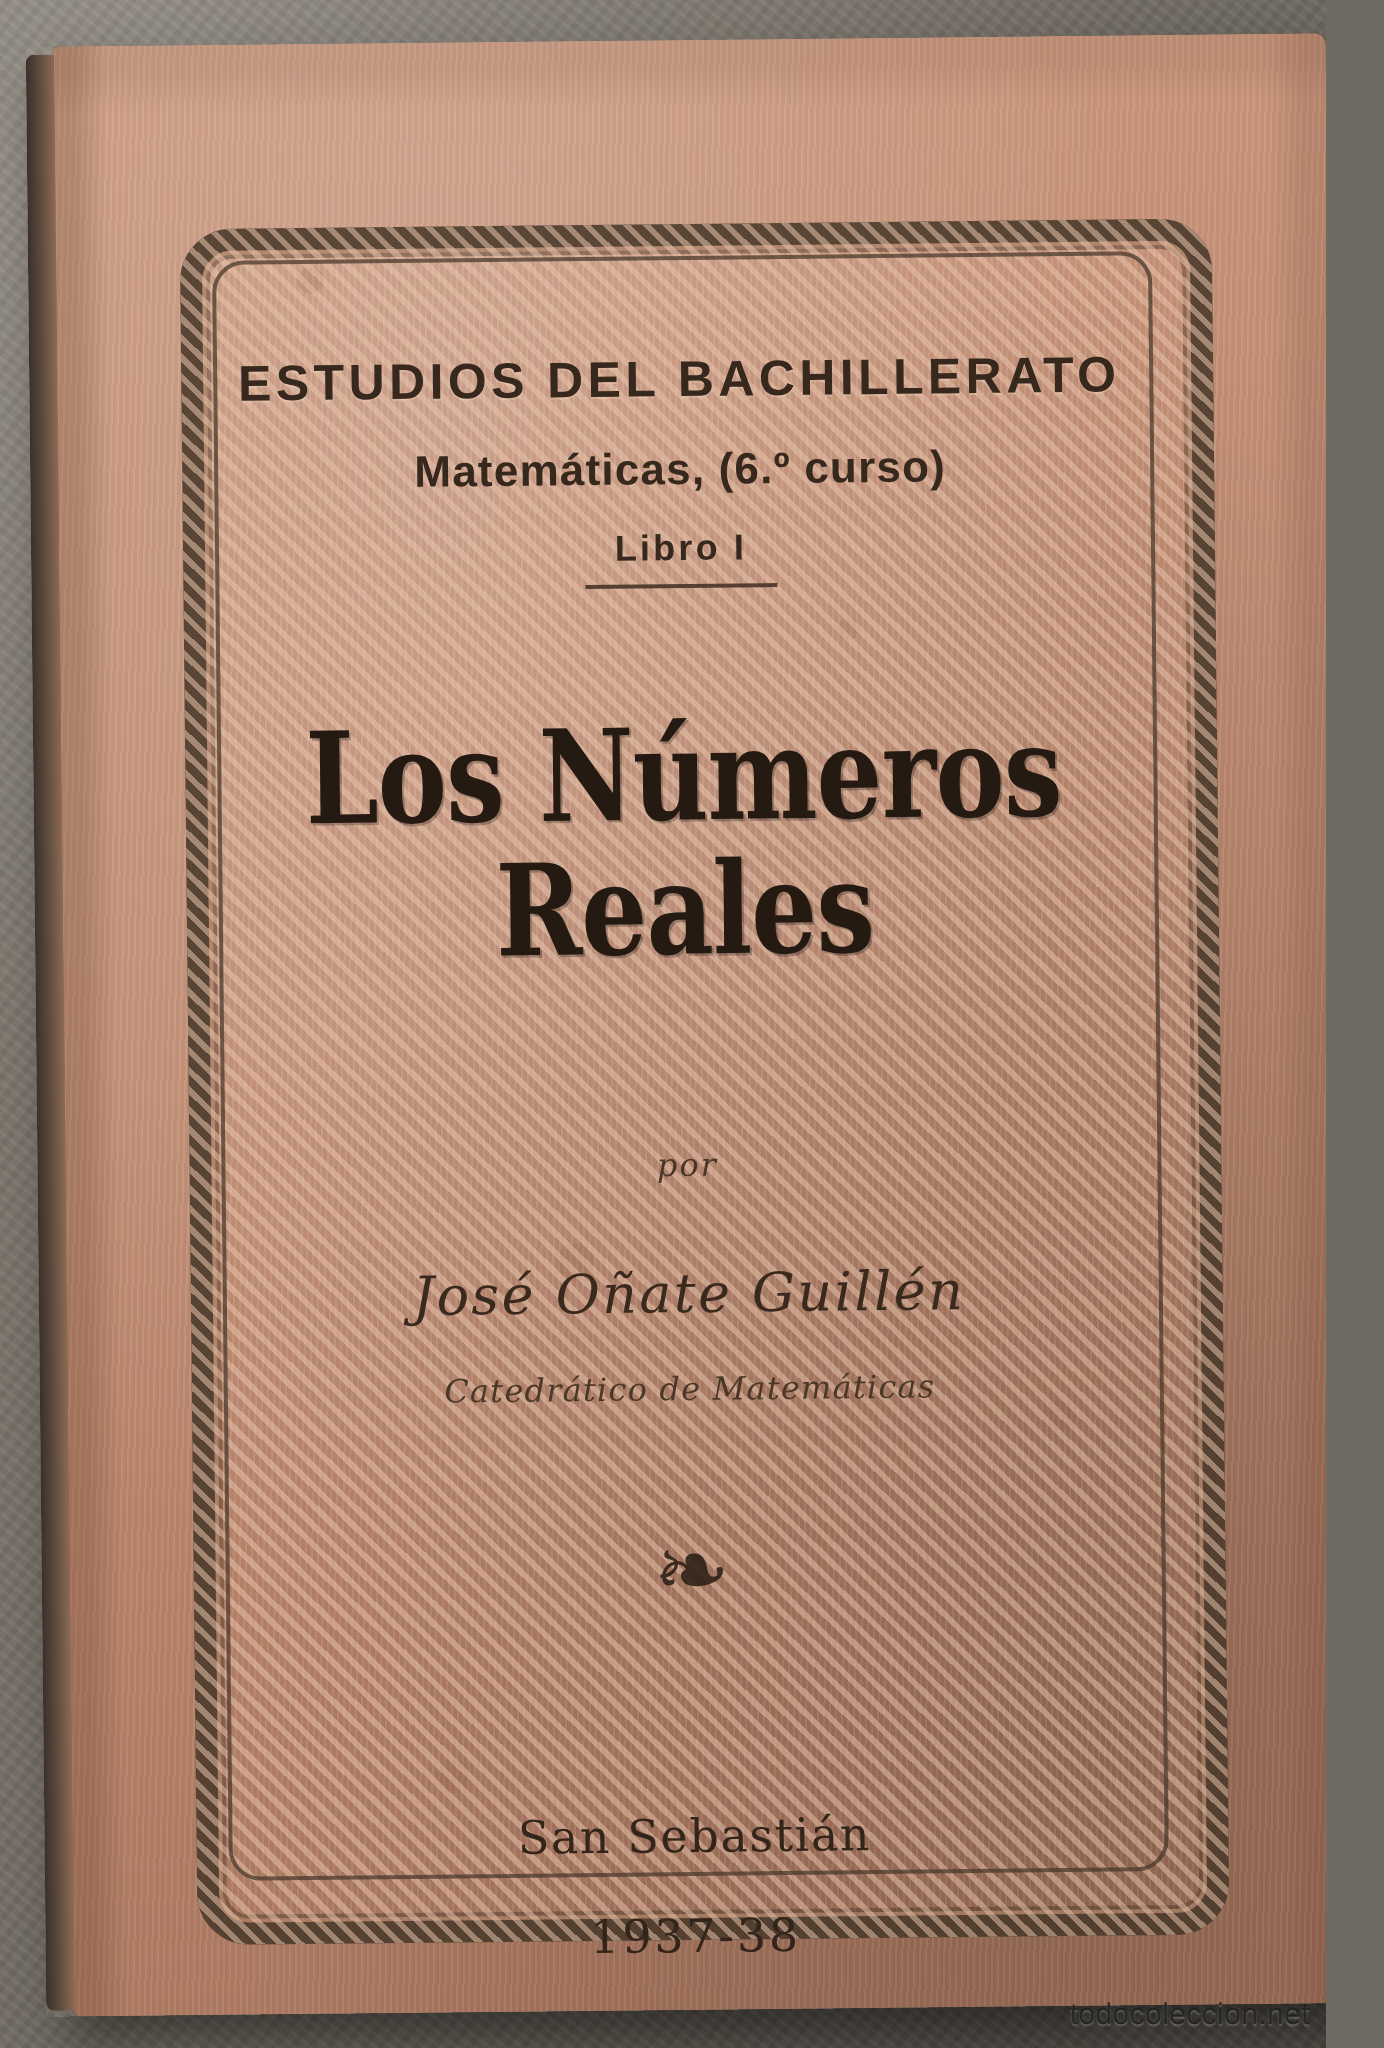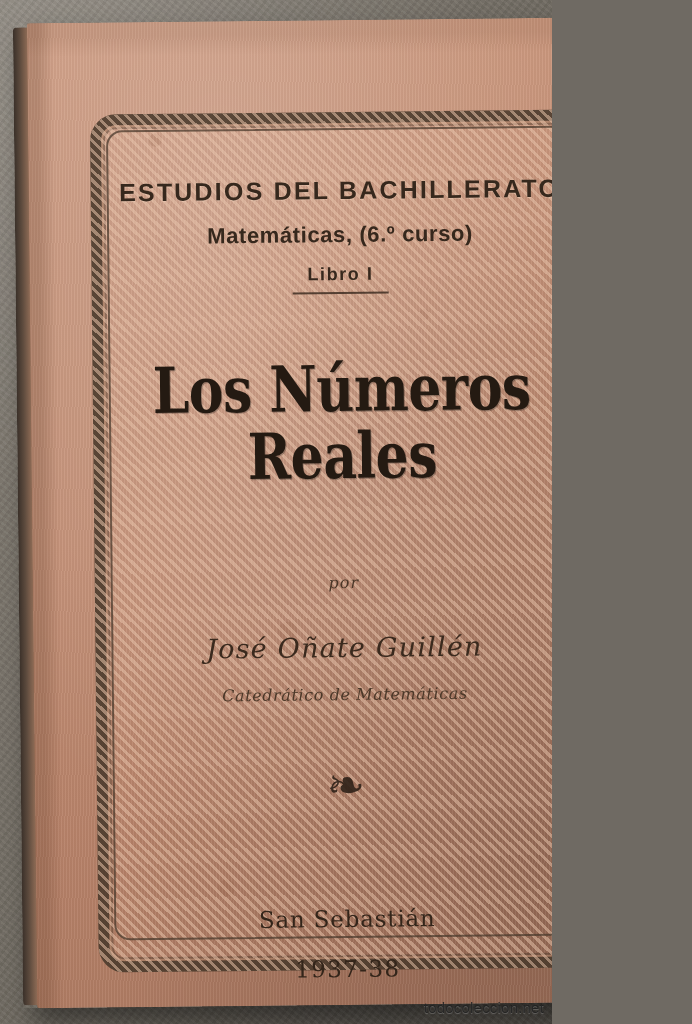--- a/index.html
+++ b/index.html
@@ -9,21 +9,21 @@
   }
   body {
     width: 692px;
     height: 1024px;
     overflow: hidden;
     font-family: "Liberation Serif", serif;
   }
 
   #photo {
     position: relative;
-    width: 552px;
+    width: 663px;
     height: 1024px;
     background: #76716a;
     overflow: hidden;
   }
 
   
   #backdrop {
     position: absolute;
     inset: 0;
     background:

